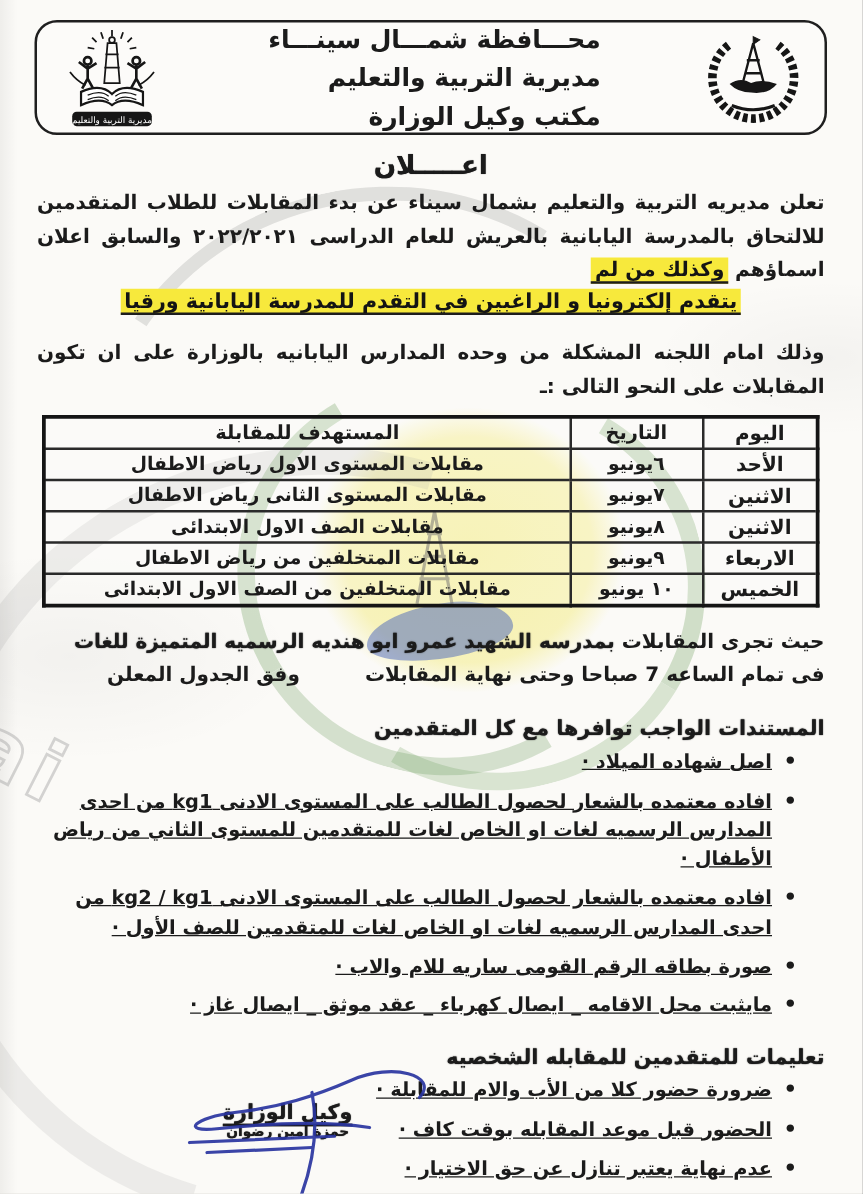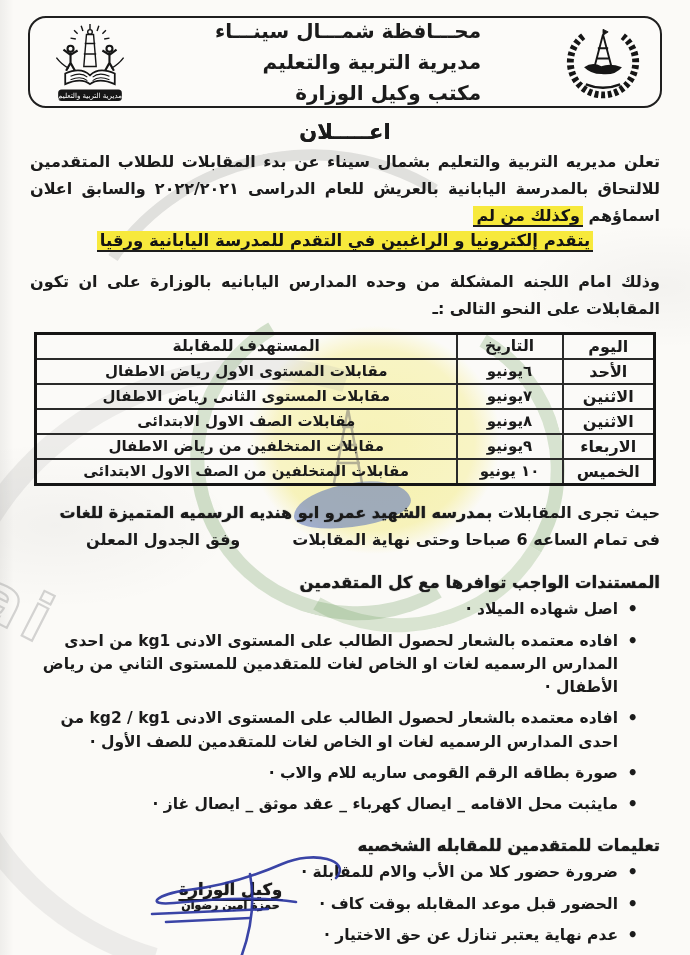--- a/index.html
+++ b/index.html
@@ -61,21 +61,21 @@
   table.sched td { font-size:15px; height:25px; text-align:center; }
   .c-day { width:92px; font-size:16px !important; }
   .c-date { width:106px; }
   
   .venue { margin-top:13px; font-size:16px; font-weight:bold; line-height:1.7; }
   .xbold { text-shadow:0 0 1px currentColor; }
   .gap { display:inline-block; width:52px; }
   h2.sec { font-size:16.5px; font-weight:bold; margin-top:20px; text-shadow:0 0 1px #111; }
   ul.blist { list-style:none; margin:6px 22px 0 0; }
   ul.blist li { position:relative; padding-right:20px; font-size:15.5px; font-weight:bold;
-    line-height:1.5; margin-bottom:8px; }
+    line-height:1.5; margin-bottom:8px;text-decoration:underline; }
   ul.blist li::before { content:"•"; position:absolute; right:0; top:-1px; font-size:17px; }
   
   .sig-block { position:absolute; left:128px; top:880px; width:205px; text-align:center; z-index:2; }
   .sig-title { font-size:16.5px; font-weight:bold; text-decoration:underline;
     text-decoration-thickness:2px; text-underline-offset:4px; text-shadow:0 0 .8px #111; }
   .sig-name { font-size:11px; font-weight:bold; text-shadow:0 0 .8px #111; }
   .sig-ink { position:absolute; left:100px; top:848px; z-index:3; }
 </style>
 </head>
 <body>
@@ -175,21 +175,21 @@
           </tr>
 
           <tr>
             <td class="c-day">الخميس</td>
             <td class="c-date">١٠ يونيو</td>
             <td>مقابلات المتخلفين من الصف الاول الابتدائى</td>
           </tr>
         </tbody>
     </table>
 
-    <p class="venue"><span>حيث  تجرى المقابلات </span><strong class="xbold">بمدرسه الشهيد عمرو ابو هنديه الرسميه المتميزة للغات</strong><span> فى تمام الساعه  6  صباحا وحتى نهاية المقابلات</span><span class="gap"></span><span>وفق الجدول المعلن</span></p>
+    <p class="venue"><span>حيث  تجرى المقابلات </span><strong class="xbold">بمدرسه الشهيد عمرو ابو هنديه الرسميه المتميزة للغات</strong><span> فى تمام الساعه  7  صباحا وحتى نهاية المقابلات</span><span class="gap"></span><span>وفق الجدول المعلن</span></p>
 
     <h2 class="sec">المستندات الواجب توافرها مع كل المتقدمين</h2>
     <ul class="blist">
 
     <li>اصل شهاده الميلاد ·</li>
         <li>افاده معتمده بالشعار لحصول الطالب على المستوى الادنى  kg1  من احدى المدارس الرسميه لغات او الخاص لغات للمتقدمين للمستوى الثاني من رياض الأطفال ·</li>
         <li>افاده معتمده بالشعار لحصول الطالب على المستوى الادنى  kg2 / kg1  من احدى المدارس الرسميه لغات او الخاص لغات للمتقدمين للصف الأول ·</li>
         <li>صورة بطاقه الرقم القومى ساريه للام والاب ·</li>
         <li>مايثبت محل الاقامه _ ايصال كهرباء _ عقد موثق _ ايصال غاز ·</li>
       </ul>

